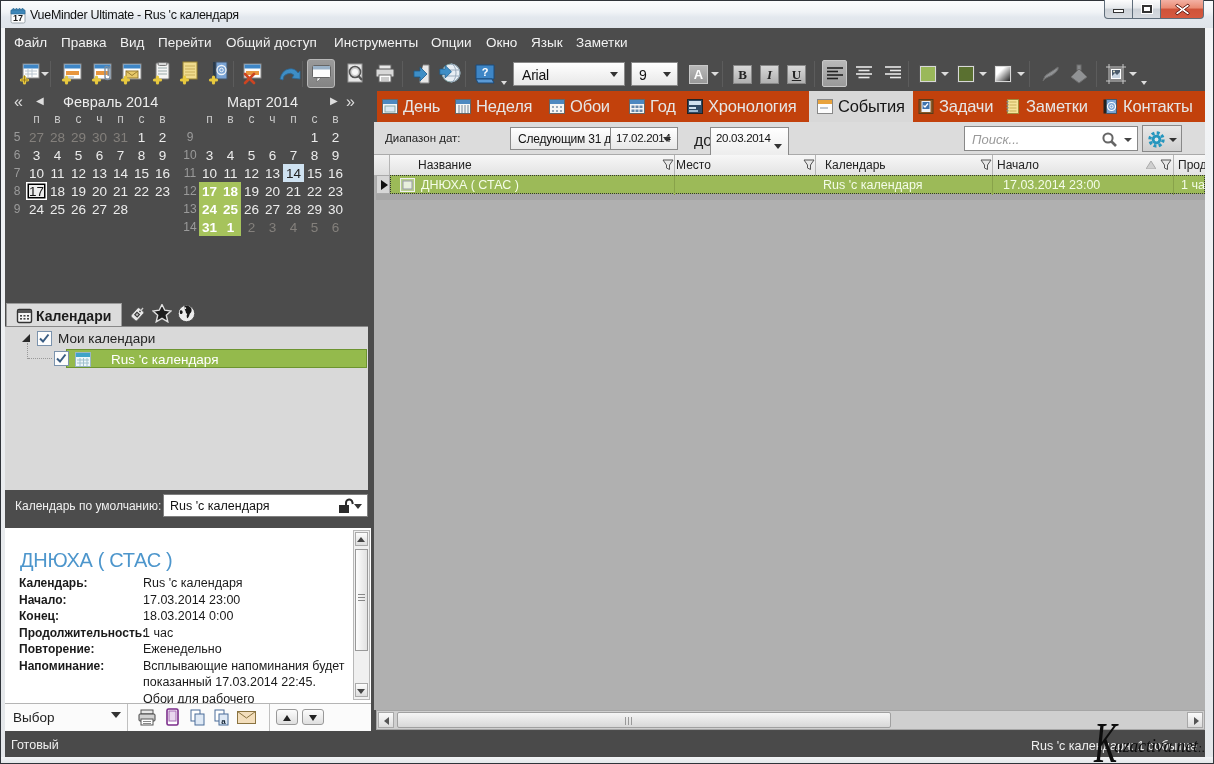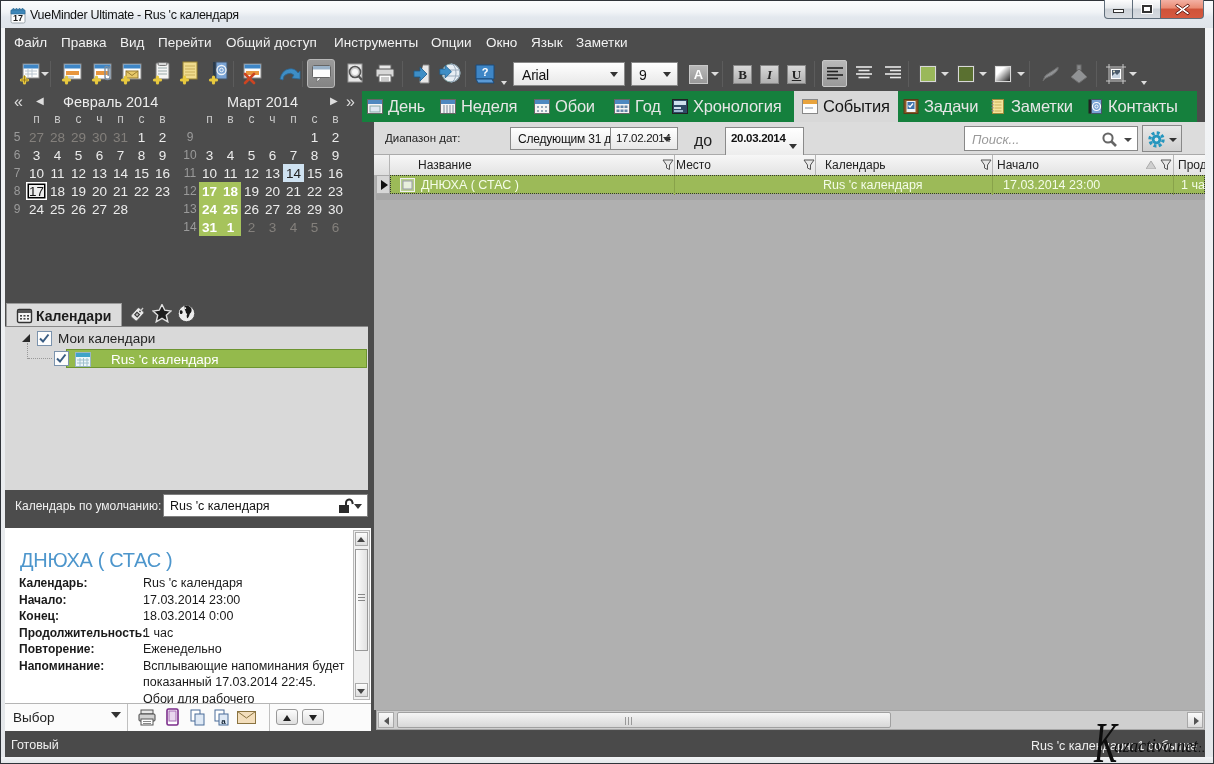--- a/index.html
+++ b/index.html
@@ -25,21 +25,21 @@
 #toolbar { position:absolute; left:5px; top:57px; width:1204px; height:34px; background:#4c4c4c; }
 .tsep { position:absolute; top:4px; width:1px; height:26px; background:#3e3e3e; border-right:1px solid #5c5c5c; }
 
 #minical { position:absolute; left:5px; top:91px; width:363px; height:210px; background:#4c4c4c; color:#e8e8e8; }
 #caltabs { position:absolute; left:5px; top:301px; width:363px; height:25px; background:#4c4c4c; }
 #tree { position:absolute; left:5px; top:326px; width:363px; height:164px; background:#d9d9d9; border-top:1px solid #888; }
 #defrow { position:absolute; left:5px; top:490px; width:363px; height:38px; background:#4c4c4c; }
 #details { position:absolute; left:5px; top:528px; width:366px; height:175px; background:#fff; }
 #ctrlrow { position:absolute; left:5px; top:703px; width:366px; height:28px; background:#fbfbfb; border-top:1px solid #b5b5b5; }
 
-#tabbar { position:absolute; left:362px; top:91px; width:835px; height:31px; background:#15803d; color:#e6e6e6; }
+#tabbar { position:absolute; left:377px; top:91px; width:835px; height:31px; background:#c2410c; color:#e6e6e6; }
 #filterbar { position:absolute; left:374px; top:122px; width:835px; height:33px; background:#dcdcdc; border-bottom:1px solid #aaa; }
 #gridhead { position:absolute; left:374px; top:155px; width:831px; height:20px; background:linear-gradient(#f7f7f7,#e3e3e3); color:#222; font-size:12px; }
 #gridrow { position:absolute; left:390px; top:175px; width:815px; height:19px; background:#9cba58; color:#f4fce8; font-size:12.5px; border:1px dotted #333; } #gridrow span { white-space:nowrap; }
 #mainarea { position:absolute; left:374px; top:175px; width:831px; height:535px; background:#b0b0b0; }
 #hscroll { position:absolute; left:376px; top:710px; width:829px; height:20px; background:#cfcfcf; border:1px solid #a5a5a5; }
 #statusbar { position:absolute; left:5px; top:731px; width:1204px; height:26px; background:#4a4a4a; color:#f0f0f0; font-size:12.5px; }
 
 .mc { position:absolute; top:0; font-size:13.5px; }
 .mc table { border-collapse:collapse; }
 .mc td { width:21px; height:18px; text-align:center; padding:0; font-size:13.5px; color:#ececec; }
@@ -702,21 +702,21 @@
   <span class="abs" style="left:11px;top:10px;font-size:11.5px;color:#222;">Диапазон дат:</span>
   <div class="combo" style="left:88px;top:5px;width:144px;height:23px;margin-left:48px;">
       <span class="abs" style="left:7px;top:4px;font-size:12px;">Следующим 31 дней</span>
       <div class="arr"></div>
     </div>
   <div class="combo" style="left:236px;top:5px;width:68px;height:23px;">
       <span class="abs" style="left:5px;top:4px;font-size:11.5px;letter-spacing:-0.3px;">17.02.2014</span>
       <div class="arr"></div>
     </div>
   <span class="abs" style="left:320px;top:10px;font-size:16px;color:#222;">до</span>
-  <div class="combo" style="left:351px;top:5px;width:79px;height:37px;font-weight:bold;">
+  <div class="combo" style="left:336px;top:5px;width:79px;height:37px;">
       <span class="abs" style="left:5px;top:4px;font-size:11.5px;letter-spacing:-0.3px;">20.03.2014</span>
       <div class="arr"></div>
     </div>
   <div class="abs" style="left:590px;top:4px;width:174px;height:25px;background:#fff;border:1px solid #888;">
     <span class="abs" style="left:7px;top:5px;font-size:13px;font-style:italic;color:#999;text-align:right;">Поиск...</span>
     <svg class="abs" style="left:136px;top:4px" width="17" height="17" viewBox="0 0 17 17">
         <circle cx="7" cy="7" r="4.6" fill="none" stroke="#666" stroke-width="2"></circle>
         <line x1="10.5" y1="10.5" x2="15" y2="15" stroke="#666" stroke-width="2.6"></line>
       </svg>
     <div class="abs" style="right:5px;top:11px;width:0;height:0;border-left:4px solid transparent;border-right:4px solid transparent;border-top:4px solid #444;"></div>

